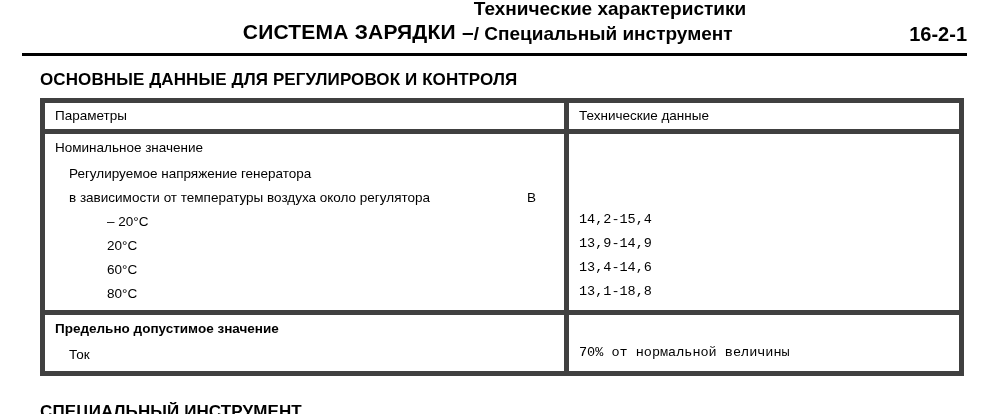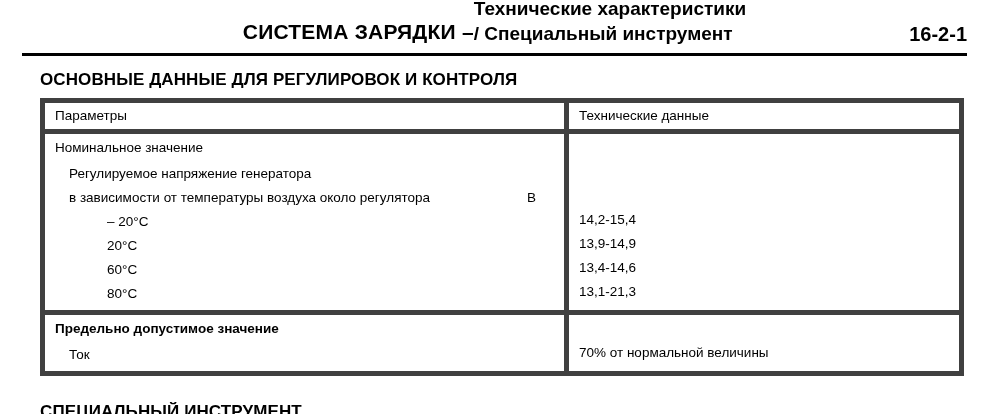--- a/index.html
+++ b/index.html
@@ -114,20 +114,21 @@
   .indent3 { padding-left: 62px; }
   .unit {
     margin-left: auto;
     padding-right: 28px;
   }
   .value-line {
     height: 24px;
     line-height: 24px;
     padding-left: 10px;
     white-space: nowrap;
+    font-family: Liberation Mono, monospace;
   }
   .value-spacer {
     height: 74px;
   }
   .bottom-cell .row-line.first { padding-top: 6px; font-weight: bold; }
 </style>
 </head>
 <body>
 
 <div class="page">
@@ -168,21 +169,21 @@
           <div class="row-line indent3">– 20°C</div>
           <div class="row-line indent3">20°C</div>
           <div class="row-line indent3">60°C</div>
           <div class="row-line indent3">80°C</div>
         </td>
         <td class="col-value body-cell">
           <div class="value-spacer"></div>
           <div class="value-line">14,2-15,4</div>
           <div class="value-line">13,9-14,9</div>
           <div class="value-line">13,4-14,6</div>
-          <div class="value-line">13,1-21,3</div>
+          <div class="value-line">13,1-18,8</div>
         </td>
       </tr>
 
       <tr>
         <td class="col-param body-cell bottom-cell">
           <div class="row-line first indent1">Предельно допустимое значение</div>
           <div class="row-line indent2">Ток</div>
         </td>
         <td class="col-value body-cell bottom-cell">
           <div class="value-spacer" style="height:26px"></div>

